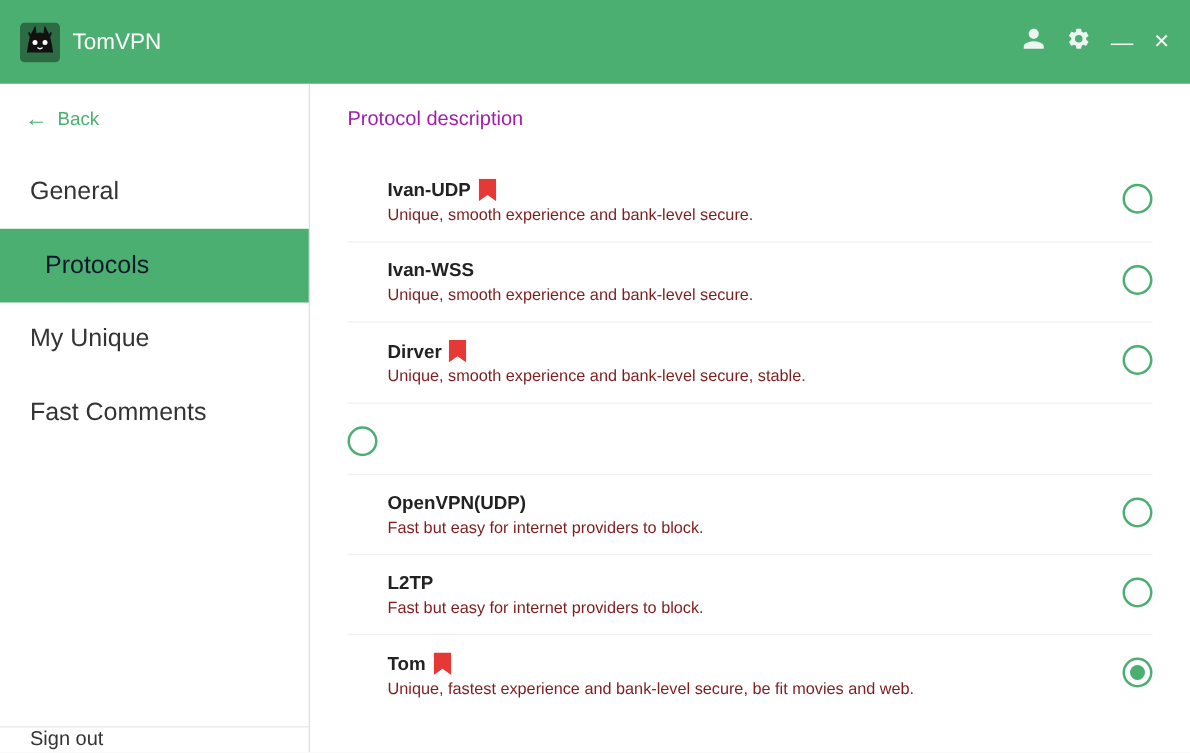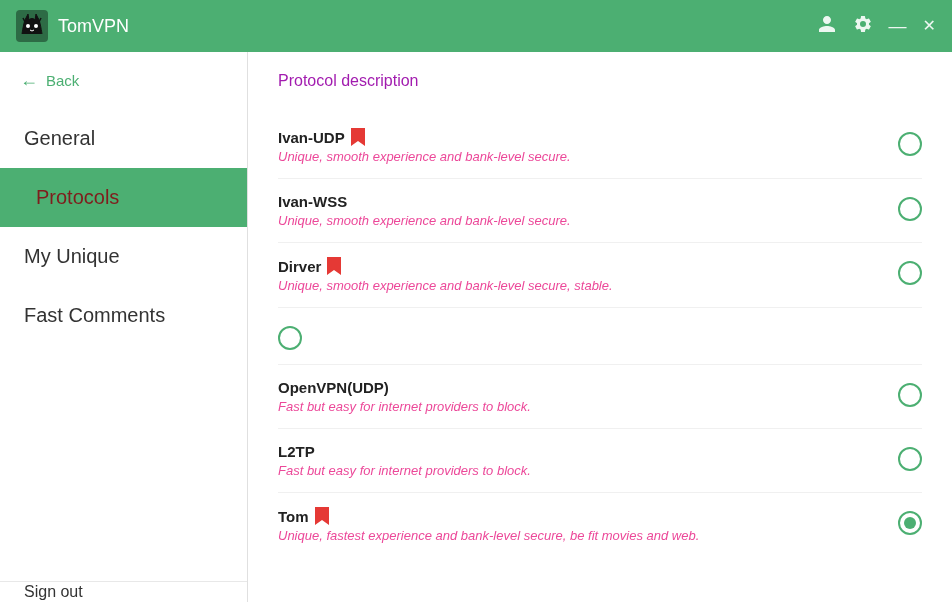--- a/index.html
+++ b/index.html
@@ -9,21 +9,21 @@
       height: 602px;
       overflow: hidden;
       background: #f5f5f5;
       display: flex;
       flex-direction: column;
     }
 
     
     .titlebar {
       background: #4caf72;
-      height: 52px;
+      height: 67px;
       display: flex;
       align-items: center;
       padding: 0 16px;
       flex-shrink: 0;
     }
     .titlebar-logo {
       width: 32px;
       height: 32px;
       margin-right: 10px;
     }
@@ -81,21 +81,21 @@
       color: #4caf72;
     }
     .sidebar-nav-item {
       padding: 18px 24px;
       font-size: 20px;
       color: #333;
       cursor: pointer;
     }
     .sidebar-nav-item.active {
       background: #4caf72;
-      color: #7f1d1d;
+      color: #0f172a;
       padding-left: 36px;
     }
     .sidebar-spacer {
       flex: 1;
     }
     .sidebar-signout {
       padding: 1px 24px;
       font-size: 16px;
       color: #333;
       cursor: pointer;
@@ -122,34 +122,34 @@
       display: flex;
       align-items: flex-start;
       padding: 14px 0;
       border-bottom: 1px solid #f0f0f0;
     }
     .protocol-item:last-child {
       border-bottom: none;
     }
     .protocol-info {
       flex: 1;
+      margin-left: 32px;
     }
     .protocol-name {
       font-size: 15px;
       font-weight: 600;
       color: #222;
       display: flex;
       align-items: center;
       gap: 6px;
       margin-bottom: 3px;
     }
     .protocol-desc {
       font-size: 13px;
-      color: #ec4899;
-      font-style: italic;
+      color: #7f1d1d;
     }
     .bookmark-icon {
       display: inline-flex;
       align-items: center;
     }
     .bookmark-icon svg {
       width: 14px;
       height: 18px;
     }
 

